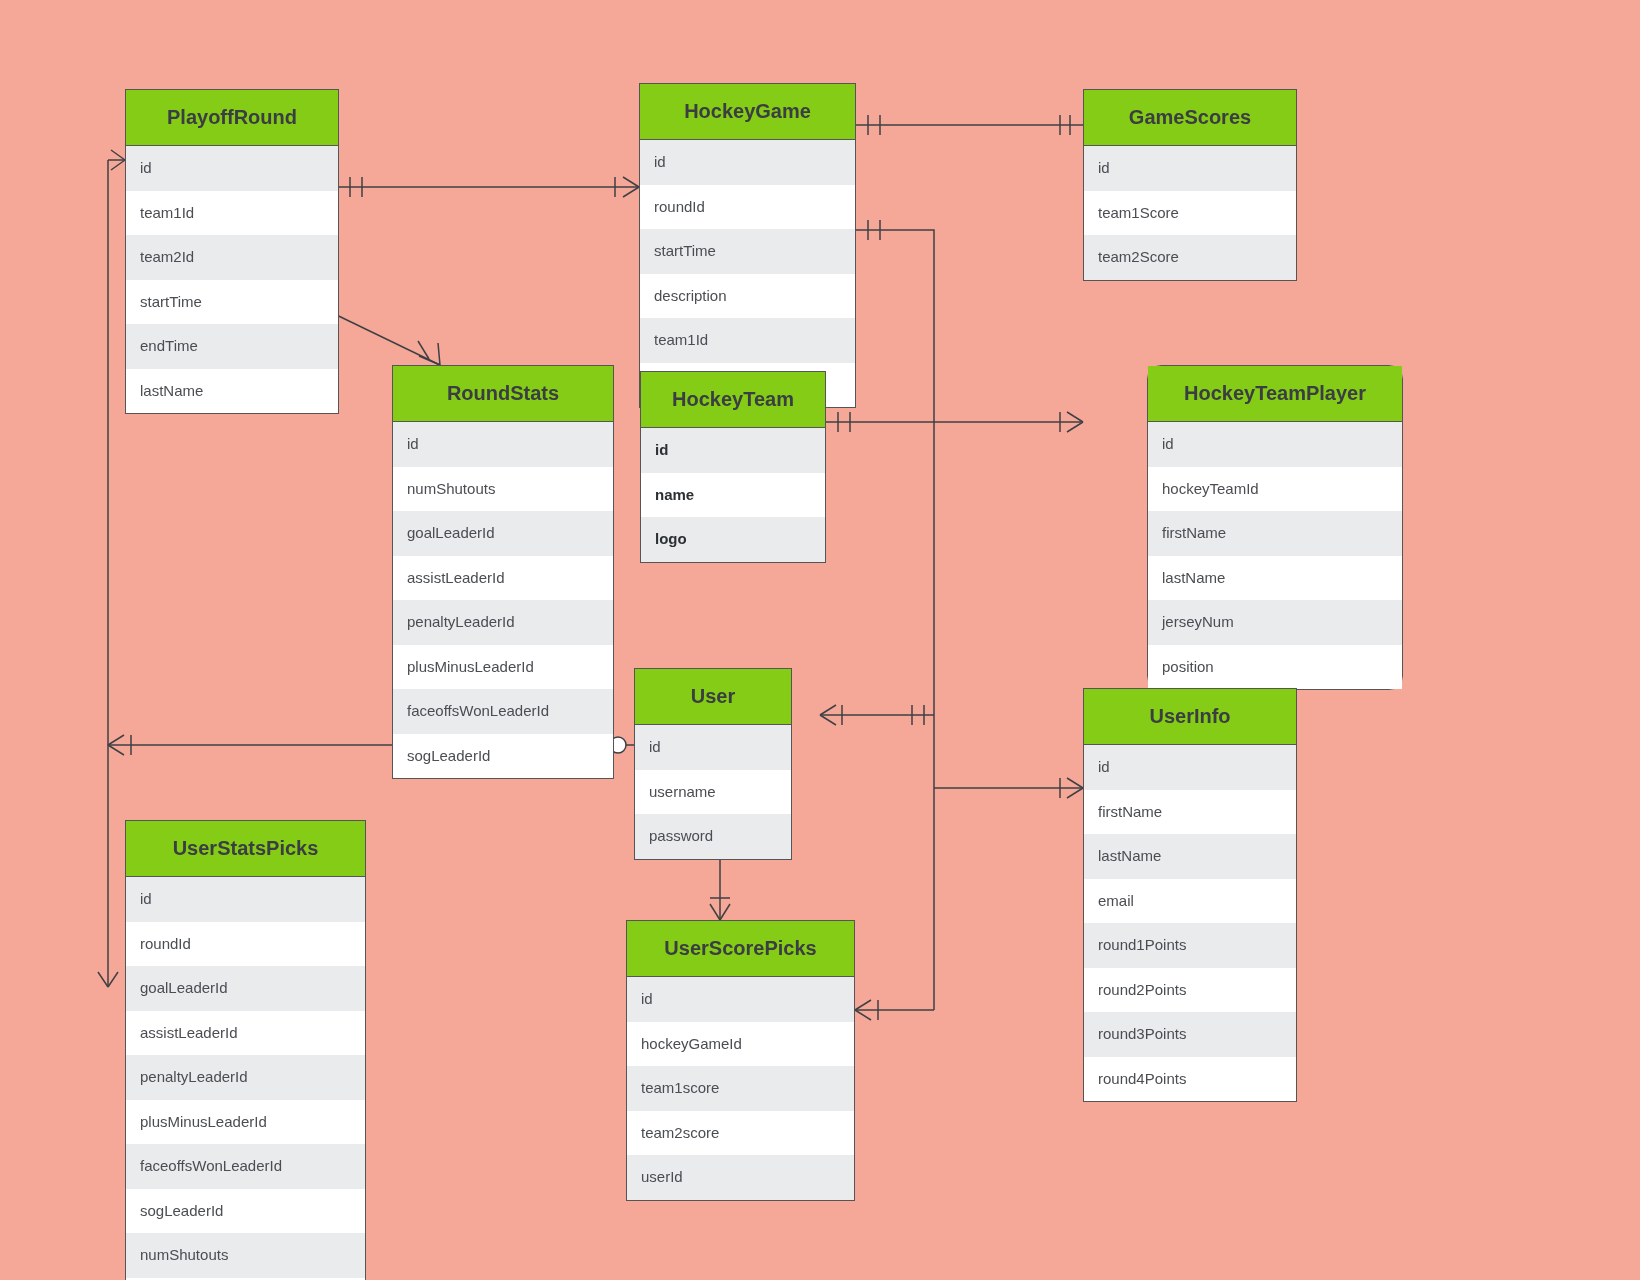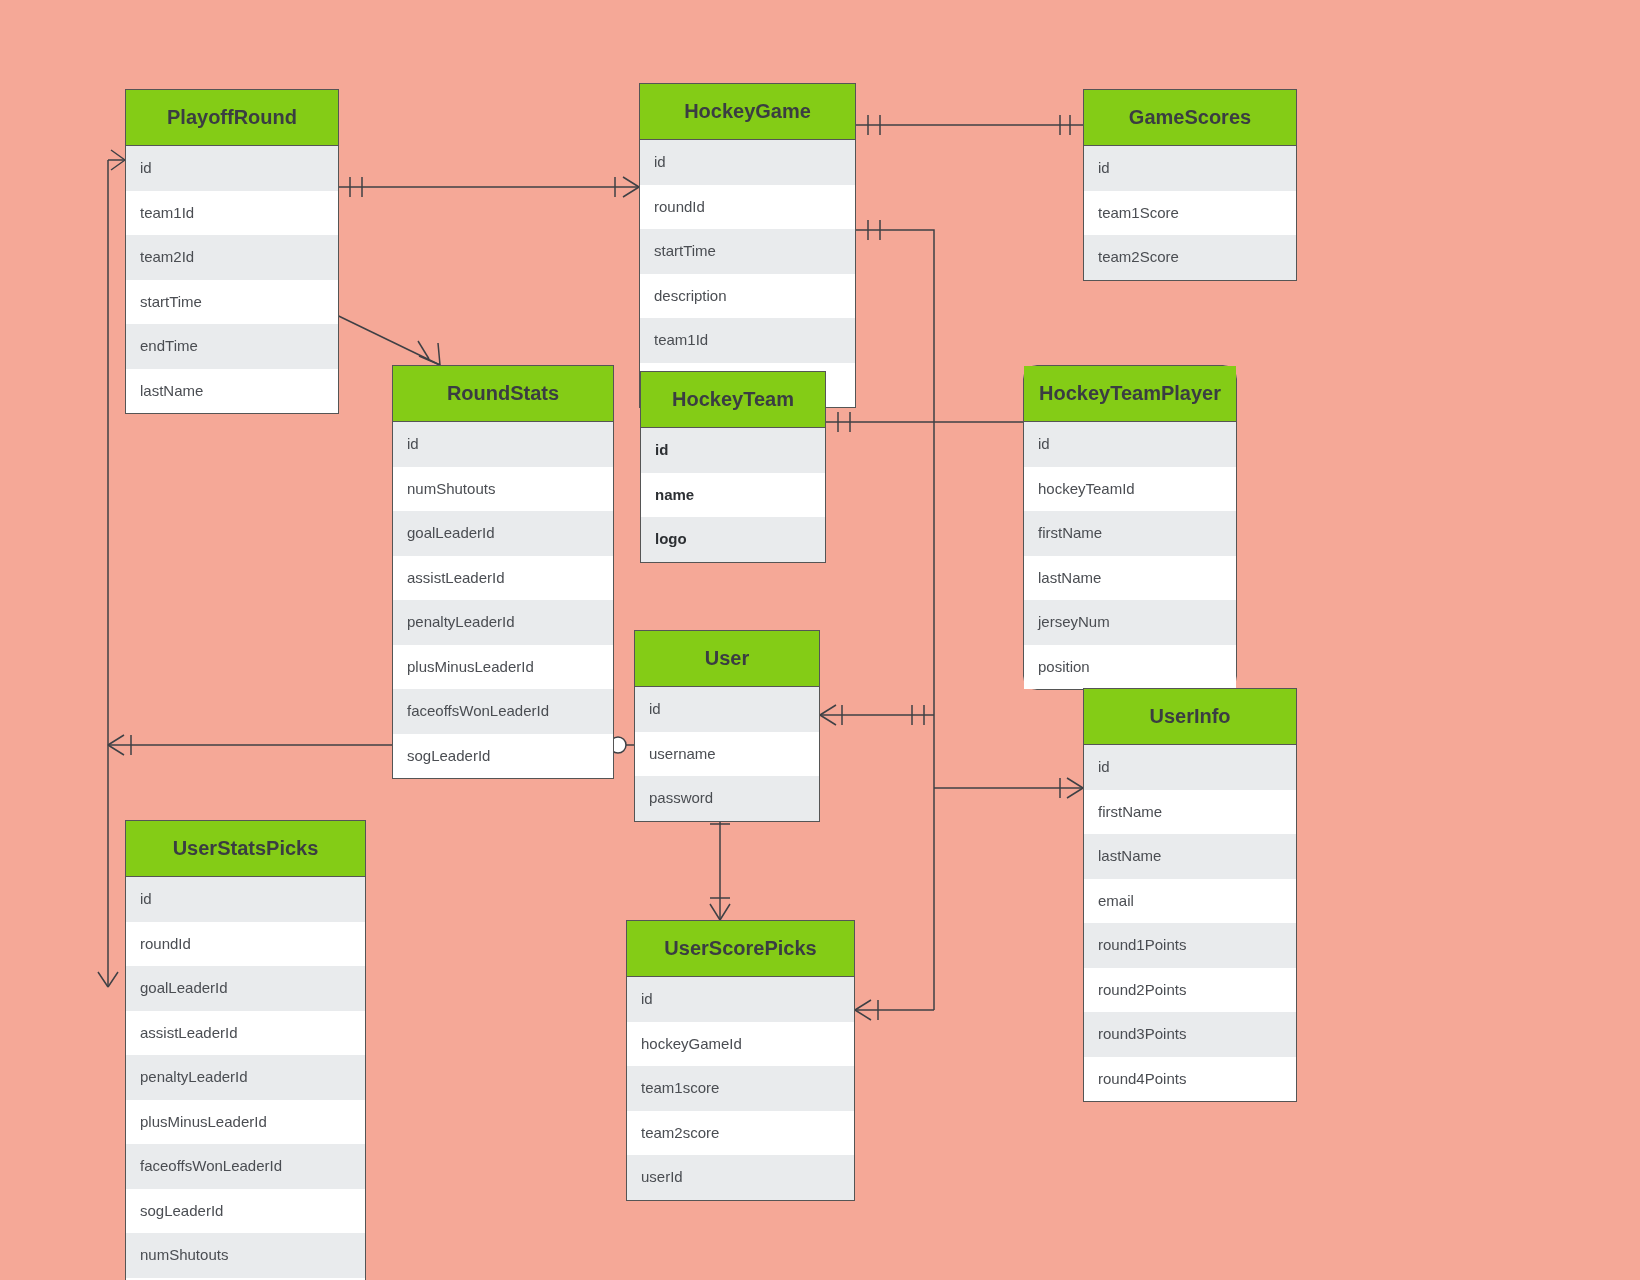--- a/index.html
+++ b/index.html
@@ -180,33 +180,33 @@
 
 <div class="entity" style="left:640px; top:371px; width:186px;">
   <div class="entity-header">HockeyTeam</div>
   <div class="entity-body">
     <div class="entity-row bold">id</div>
     <div class="entity-row bold">name</div>
     <div class="entity-row bold">logo</div>
   </div>
 </div>
 
-<div class="entity" style="left:1023px; top:365px; width:214px;border-radius:14px;">
+<div class="entity" style="left:1147px; top:365px; width:256px;border-radius:14px;">
   <div class="entity-header">HockeyTeamPlayer</div>
   <div class="entity-body">
     <div class="entity-row">id</div>
     <div class="entity-row">hockeyTeamId</div>
     <div class="entity-row">firstName</div>
     <div class="entity-row">lastName</div>
     <div class="entity-row">jerseyNum</div>
     <div class="entity-row">position</div>
   </div>
 </div>
 
-<div class="entity" style="left:634px; top:630px; width:186px;">
+<div class="entity" style="left:634px; top:668px; width:158px;">
   <div class="entity-header">User</div>
   <div class="entity-body">
     <div class="entity-row">id</div>
     <div class="entity-row">username</div>
     <div class="entity-row">password</div>
   </div>
 </div>
 
 <div class="entity" style="left:1083px; top:669px; width:214px;margin-top:19px;">
   <div class="entity-header">UserInfo</div>

